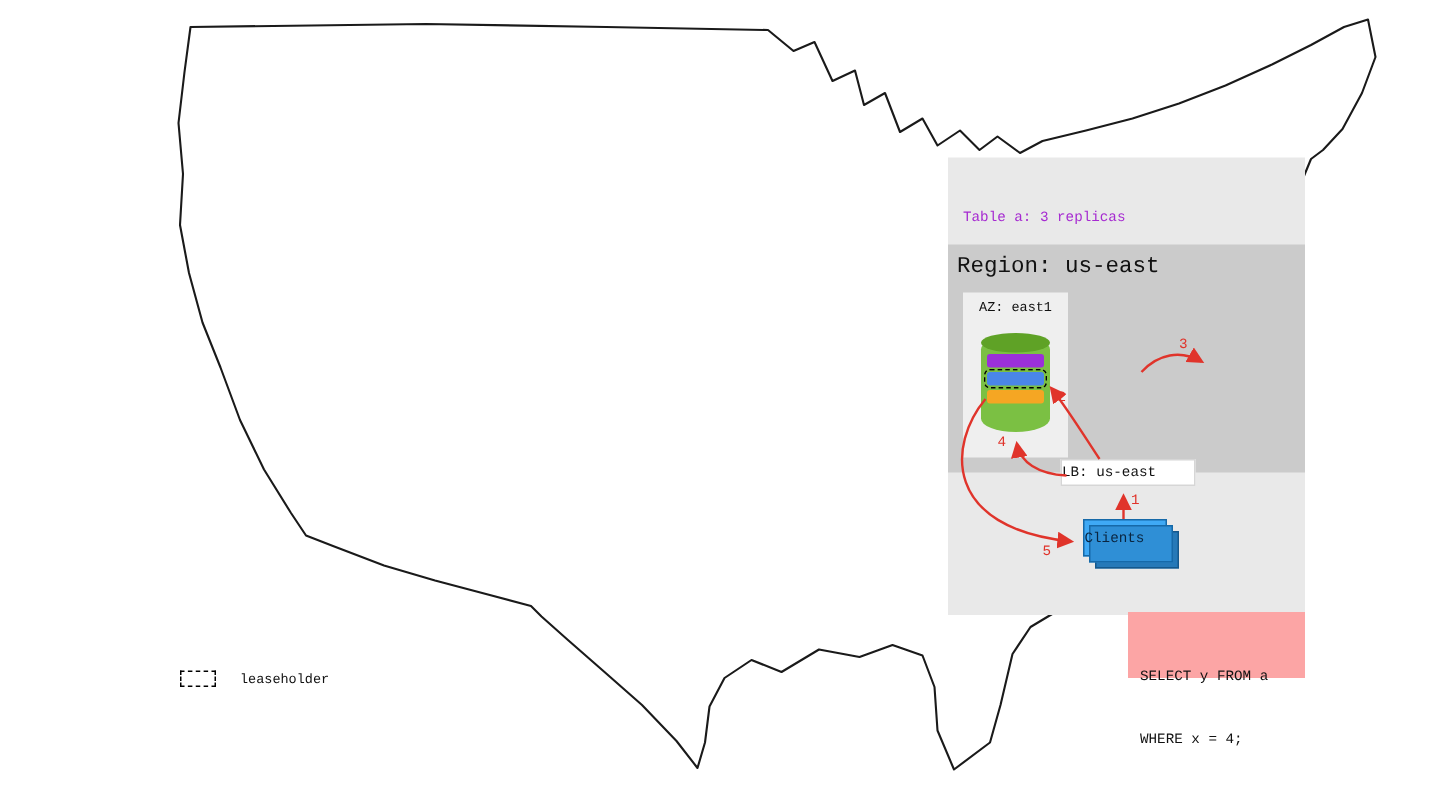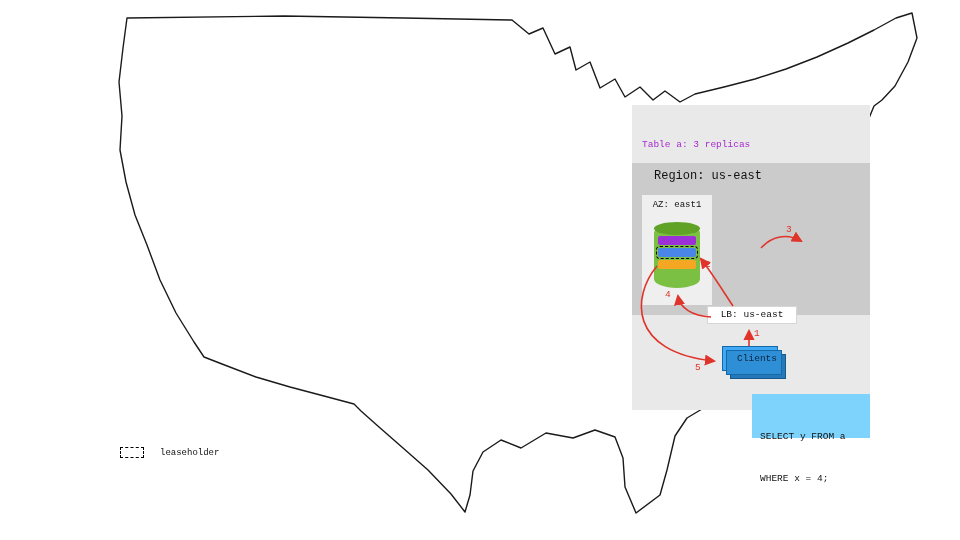--- a/index.html
+++ b/index.html
@@ -6,46 +6,46 @@
   .stage{
     position:relative;width:960px;height:540px;background:#ffffff;overflow:hidden;
     font-family:Liberation Mono, monospace;color:#111;margin-left:24px;
   }
   .map-svg{position:absolute;left:0;top:0;}
   
   .overlay{position:absolute;left:608px;top:105px;width:238px;height:305px;background:#e9e9e9;}
   .legend{position:absolute;left:10px;top:7px;font-size:9.5px;line-height:13px;white-space:pre;}
   .c-purple{color:#a62ad1}.c-blue{color:#4a86e8}.c-orange{color:#f5a623}
   .region{position:absolute;left:0;right:0;top:58px;height:152px;background:#cbcbcb;}
-  .region-title{position:absolute;left:22px;top:6px;font-size:12px;color:#111;}
+  .region-title{position:absolute;left:6px;top:6px;font-size:15px;color:#111;}
   .az-row{position:absolute;left:10px;top:32px;display:flex;gap:3px;}
   .az{width:70px;height:110px;background:#efefef;box-sizing:border-box;text-align:center;
       font-size:9px;padding-top:5px;}
   
   .cyl{position:relative;width:46px;height:64px;margin:14px auto 0;background:#7bc043;
        border-radius:23px/9px;}
   .cyl::before{content:"";position:absolute;left:0;top:-2px;width:46px;height:13px;
        border-radius:50%;background:#5fa226;}
   .bars{position:absolute;left:4px;top:12px;width:38px;display:flex;flex-direction:column;gap:3px;}
   .bar{height:9px;border-radius:2px;}
   .bar-a{background:#9b30d9}.bar-i{background:#4a86e8}.bar-b{background:#f5a623}
   .lease{outline:1.5px dashed #000;outline-offset:1px;}
   .shift{transform:translate(-6px,4px);}
   
   .lb{position:absolute;left:75px;top:201px;width:90px;height:18px;background:#ffffff;
-      border:1px solid #d6d6d6;box-sizing:border-box;text-align:center;font-size:9.5px;line-height:16px;}
+      border:1px solid #d6d6d6;box-sizing:border-box;text-align:left;font-size:9.5px;line-height:16px;}
   .clients{position:absolute;left:90px;top:241px;width:56px;height:25px;background:#3fa9f5;
-      border:1px solid #1669a8;box-sizing:border-box;text-align:right;font-size:9.5px;
+      border:1px solid #1669a8;box-sizing:border-box;text-align:left;font-size:9.5px;
       line-height:23px;color:#0a2540;z-index:1;}
   .clients::before{content:"";position:absolute;left:3px;top:3px;width:100%;height:100%;
       background:#2f8fd6;border:1px solid #1669a8;z-index:-1;}
   .clients::after{content:"";position:absolute;left:7px;top:7px;width:100%;height:100%;
       background:#2679b8;border:1px solid #15588c;z-index:-2;}
   
-  .sql{position:absolute;left:728px;top:394px;width:118px;height:44px;background:#7dd3fc;
+  .sql{position:absolute;left:728px;top:408px;width:118px;height:44px;background:#fca5a5;
       font-size:9.5px;line-height:14px;padding:8px 0 0 8px;box-sizing:border-box;white-space:pre;}
   
   .arrows-svg{position:absolute;left:0;top:0;pointer-events:none;}
   .alabel{position:absolute;color:#e0342b;font-size:9.5px;}
   .al1{left:730px;top:328px}.al2{left:681px;top:259px}.al3{left:762px;top:224px}
   .al4{left:641px;top:289px}.al5{left:671px;top:362px}
   
   .lease-key{position:absolute;left:96px;top:447px;display:flex;align-items:center;gap:16px;font-size:9px;}
   .lease-swatch{width:22px;height:9px;border:1.5px dashed #000;background:#fff;}
 </style>

